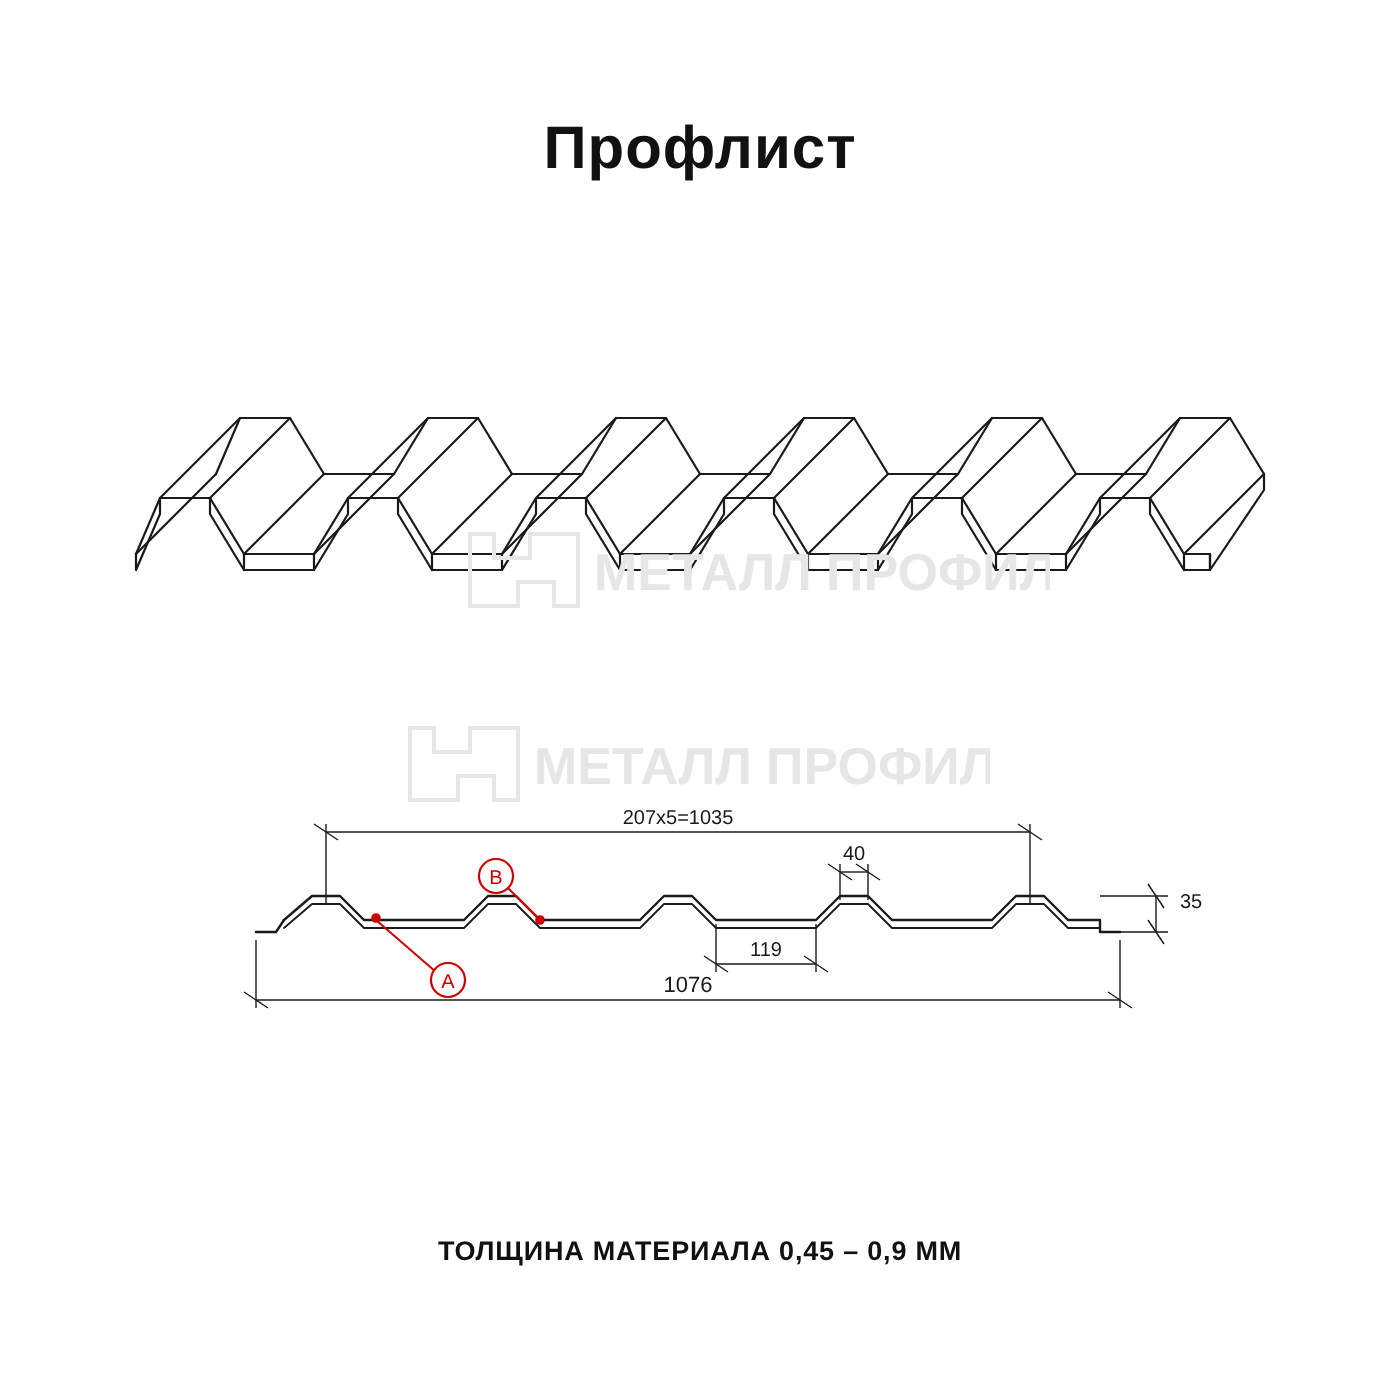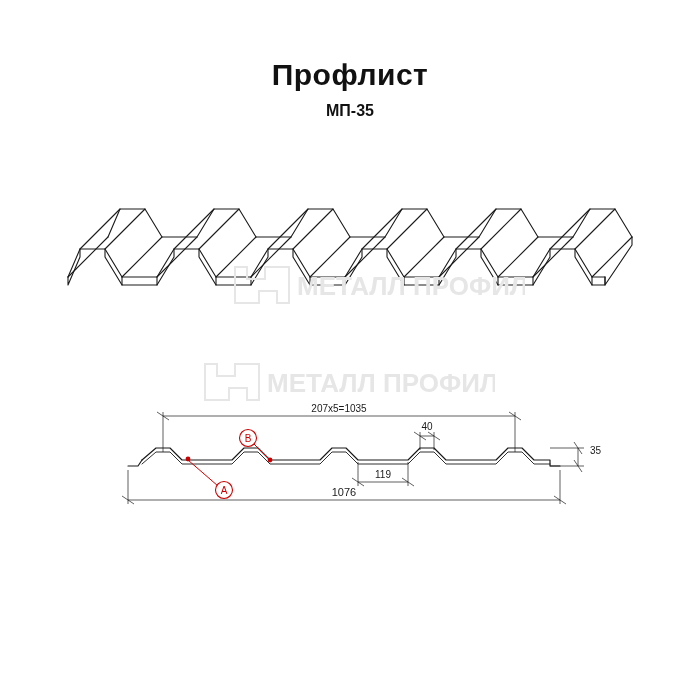--- a/index.html
+++ b/index.html
@@ -67,21 +67,20 @@
   }
   .wm svg { display:block; }
   svg text { font-family: "Liberation Sans", sans-serif; }
 </style>
 </head>
 <body>
 
 <div class="page">
 
   <div class="title">Профлист</div>
-  <div class="subtitle">МП-35</div>
 
   <div class="iso-wrap">
     <svg width="580" height="145" viewBox="0 0 580 145">
       <g fill="none" stroke="#1a1a1a" stroke-width="1.1" stroke-linejoin="round" stroke-linecap="round">
 
         <path d="M8,112 L20,84 L45,84 L62,112 L97,112 L114,84 L139,84 L156,112 L191,112 L208,84 L233,84 L250,112 L285,112 L302,84 L327,84 L344,112 L379,112 L396,84 L421,84 L438,112 L473,112 L490,84 L515,84 L532,112 L545,112"></path>
 
         <path d="M48,72 L60,44 L85,44 L102,72 L137,72 L154,44 L179,44 L196,72 L231,72 L248,44 L273,44 L290,72 L325,72 L342,44 L367,44 L384,72 L419,72 L436,44 L461,44 L478,72 L513,72 L530,44 L555,44 L572,72"></path>
 
         <path d="M8,112 L48,72"></path>
@@ -216,14 +215,15 @@
 
       <g>
         <line x1="160" y1="68" x2="144" y2="52" stroke="#cc0000" stroke-width="1"></line>
         <circle cx="160" cy="68" r="2.4" fill="#cc0000"></circle>
         <circle cx="138" cy="46" r="8.5" fill="#ffffff" stroke="#cc0000" stroke-width="1.1"></circle>
         <text x="138" y="50" text-anchor="middle" font-size="10" fill="#cc0000">B</text>
       </g>
     </svg>
   </div>
 
+  <div class="footnote">ТОЛЩИНА МАТЕРИАЛА 0,45 – 0,9 ММ</div>
 
 </div>
 
 </body></html>

